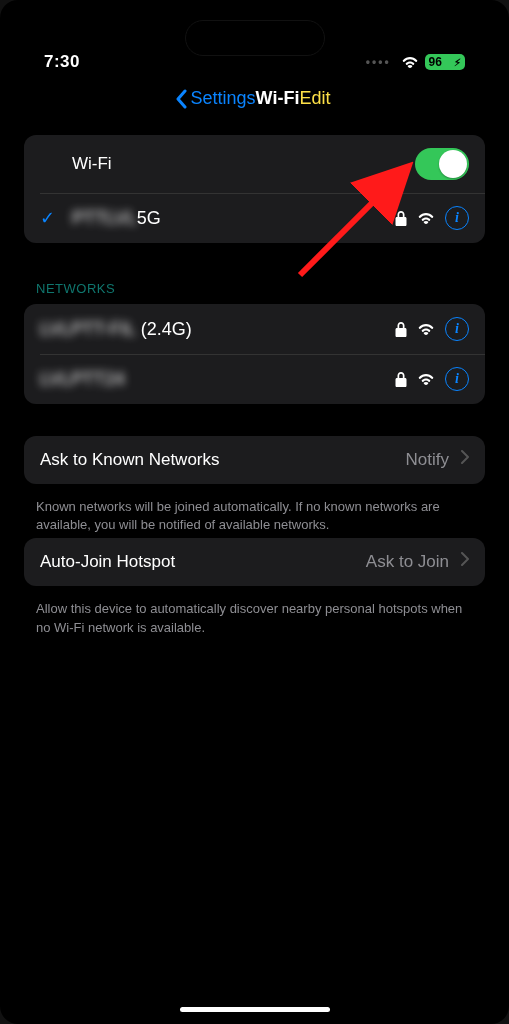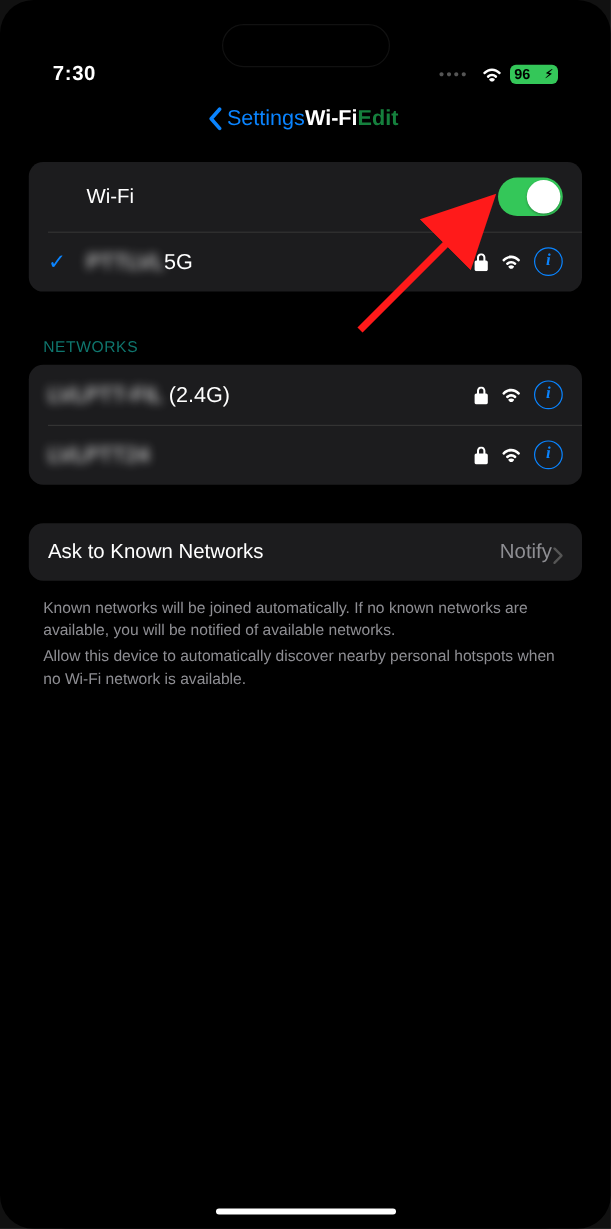--- a/index.html
+++ b/index.html
@@ -8,21 +8,21 @@
     font-family: -apple-system, "Helvetica Neue", Arial, sans-serif;
     display: flex;
     justify-content: center;
     align-items: flex-start;
   }
   .device {
     width: 509px;
     height: 1024px;
     position: relative;
     background: #000;
-    border-radius: 28px;
+    border-radius: 18px;
     box-shadow: 0 0 0 14px #111, 0 0 0 16px #333;
     margin: 0;
     overflow: hidden;
   }
   .screen {
     position: absolute;
     inset: 0;
     background: #000;
     color: #fff;
     padding-top: 40px;
@@ -70,21 +70,21 @@
   
   .nav-bar {
     display: flex;
     justify-content: center;
     align-items:center;
     padding: 4px 26px 8px 22px;
     font-size: 18px;
   }
   .nav-back { color: #0a84ff; display:flex; align-items:center; gap:4px;}
   .nav-title { font-weight: 600; font-size: 18px; }
-  .nav-edit { color: #15803d; font-weight: bold; }
+  .nav-edit { color: #fde047; }
   
   .content { padding: 18px 24px 0 24px; }
   .group {
     background: #1c1c1e;
     border-radius: 12px;
     overflow: hidden;
     margin-bottom: 14px;
   }
   .row {
     display: flex;
@@ -147,22 +147,22 @@
     color:#8e8e93;
     font-size:13px;
     line-height:1.4;
     padding: 0 12px 4px 12px;
   }
   .row-value {
     margin-left:auto;
     color:#8e8e93;
     font-size:17px;
     display:flex;
-    align-items:flex-end;
-    gap:1px;
+    align-items:flex-start;
+    gap:12px;
   }
   .chevron-right { color:#555; }
   .blur {
     filter: blur(4px);
     display:inline-block;
   }
   .home-indicator {
     position:absolute;
     bottom:12px;
     left:50%;
@@ -290,20 +290,31 @@
           <span class="row-value">
             <span>Notify</span>
             <svg class="chevron-right" width="8" height="14" viewBox="0 0 8 14">
                 <path fill="none" stroke="#555" stroke-width="2" stroke-linecap="round" stroke-linejoin="round" d="M1 1l6 6-6 6"></path>
               </svg>
           </span>
         </div>
       </div>
       <div class="footer-text">Known networks will be joined automatically. If no known networks are available, you will be notified of available networks.</div>
 
+      <div class="group">
+        <div class="row">
+          <span class="row-label">Auto-Join Hotspot</span>
+          <span class="row-value">
+            <span>Ask to Join</span>
+            <svg class="chevron-right" width="8" height="14" viewBox="0 0 8 14">
+                <path fill="none" stroke="#555" stroke-width="2" stroke-linecap="round" stroke-linejoin="round" d="M1 1l6 6-6 6"></path>
+              </svg>
+          </span>
+        </div>
+      </div>
       <div class="footer-text">Allow this device to automatically discover nearby personal hotspots when no Wi-Fi network is available.</div>
 
     </div>
 
     <div class="home-indicator"></div>
 
     <svg class="arrow-annot" style="left:290px; top:155px;" width="140" height="130" viewBox="0 0 140 130">
       <defs>
         <marker id="ah" markerWidth="10" markerHeight="10" refX="8" refY="5" orient="auto">
           <path d="M0,0 L10,5 L0,10 z" fill="#ff1a1a"></path>

